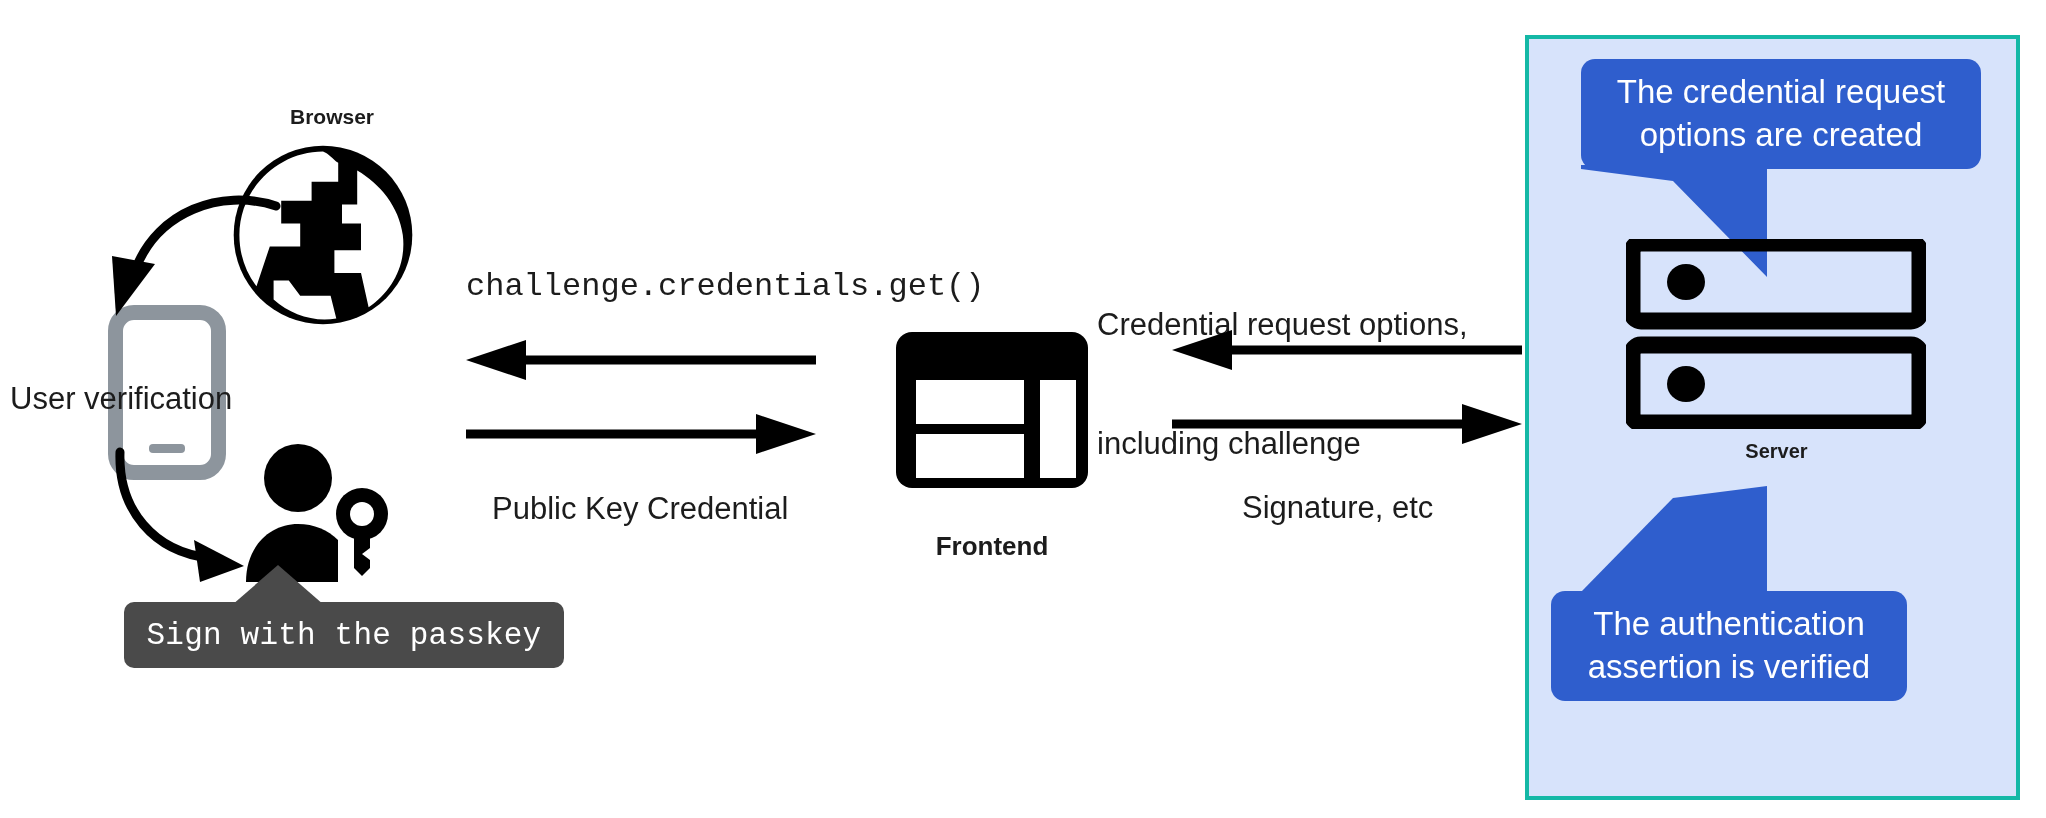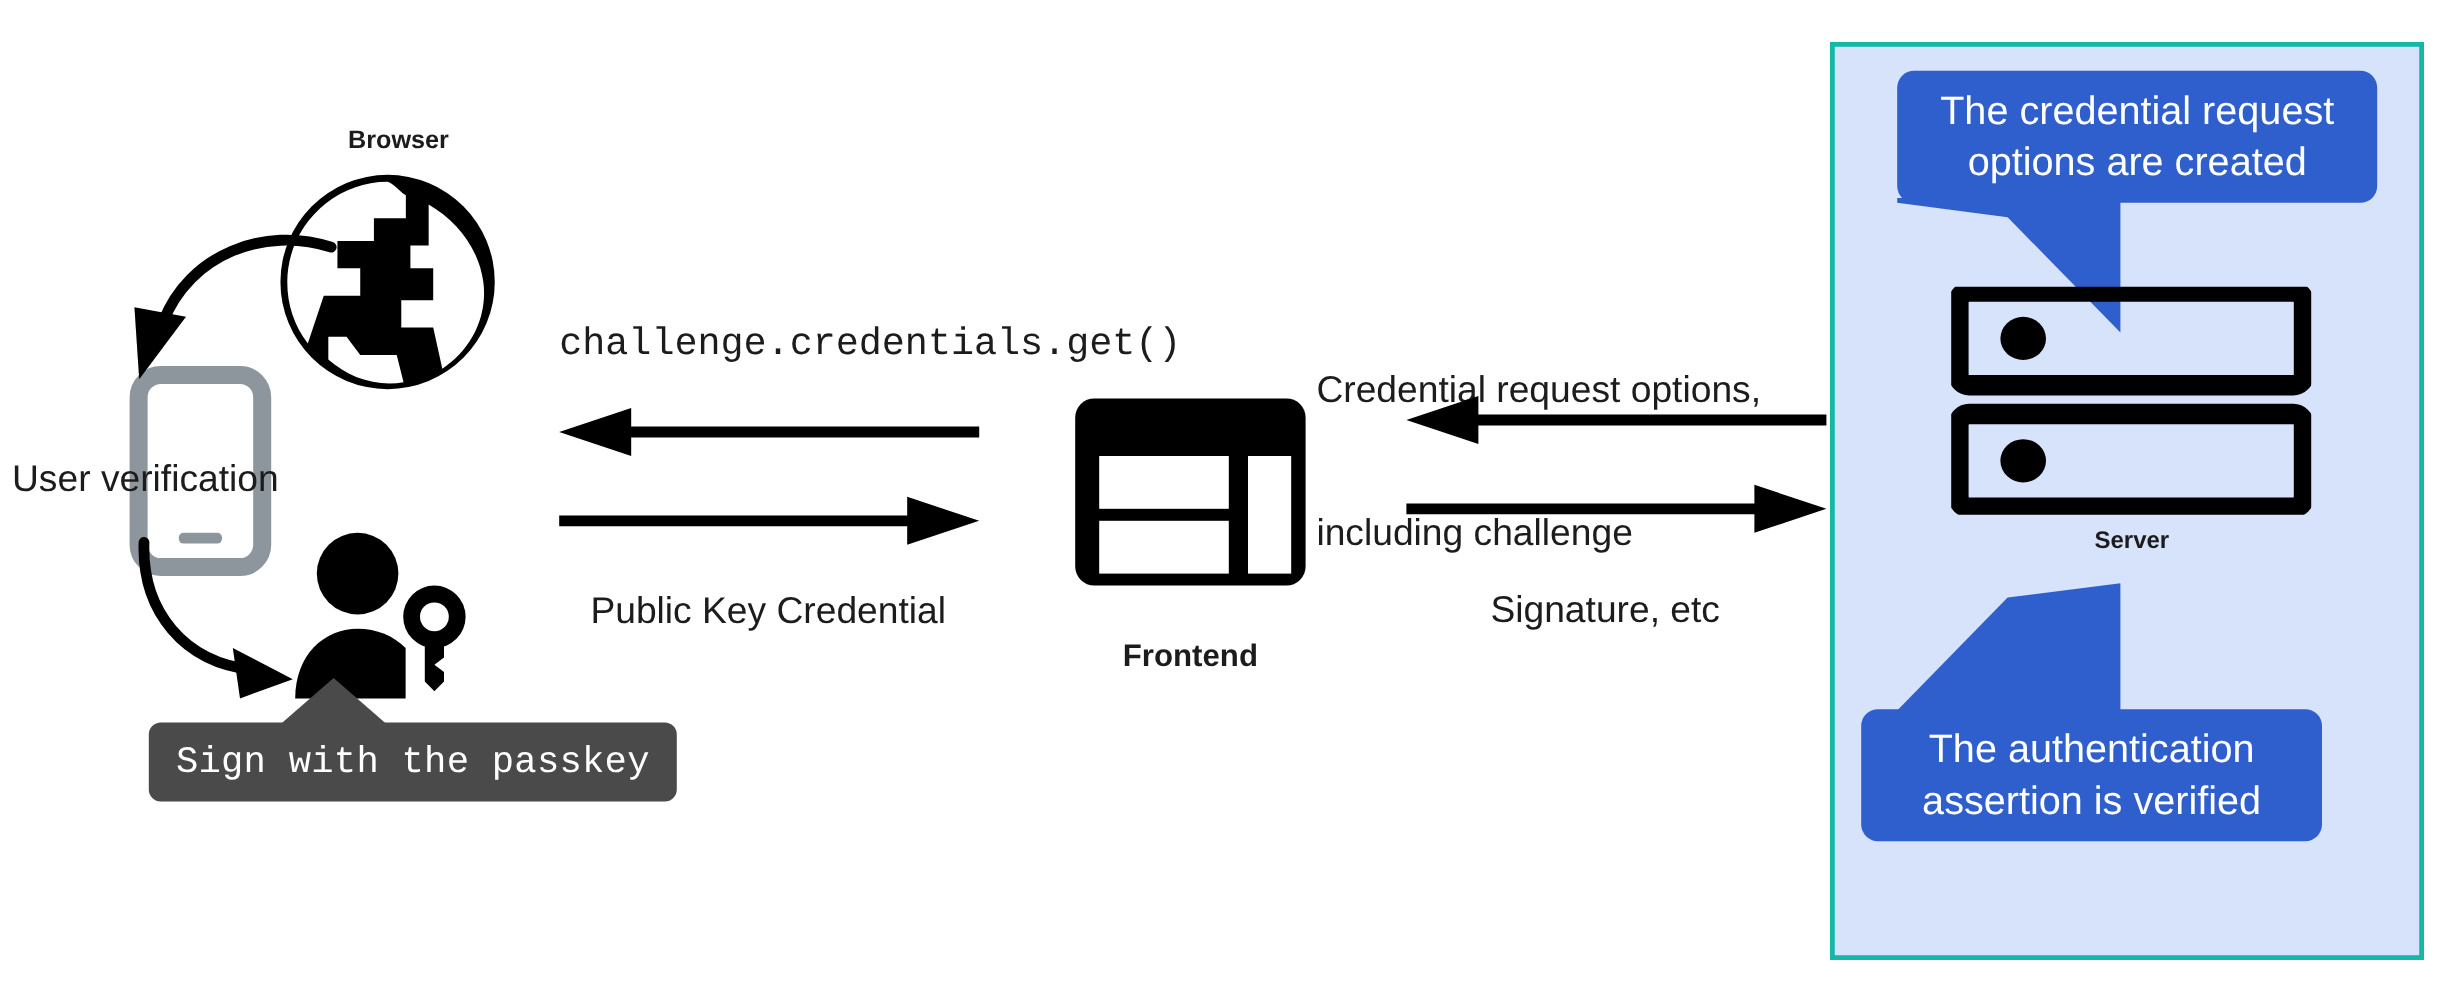--- a/index.html
+++ b/index.html
@@ -112,21 +112,21 @@
         <ellipse cx="60" cy="145" rx="19" ry="18" fill="#000000"></ellipse>
       </svg>
     </div>
 
     <div class="abs label label-bold" style="left:0px; top:400px; width:495px; text-align:center; font-size:20px;">Server</div>
 
     <svg class="abs arrow-svg" style="left:52px; top:447px;" width="240" height="110" viewBox="0 0 240 110">
       <polygon points="186,0 186,110 0,110 0,106 92,12" fill="#2f5ecd"></polygon>
     </svg>
 
-    <div class="abs bubble" style="left:22px; top:552px; width:384px; height:110px;">
+    <div class="abs bubble" style="left:22px; top:552px; width:356px; height:110px;">
       <span>The authentication</span>
       <span>assertion is verified</span>
     </div>
   </div>
 
   <div class="abs label label-bold" style="left:272px; top:104px; font-size:21px;margin-left:18px;">Browser</div>
 
   <div class="abs" style="left:228px; top:140px; width:190px; height:190px;">
     <svg width="190" height="190" viewBox="0 0 100 100">
       <circle cx="50" cy="50" r="47" fill="#000000"></circle>

